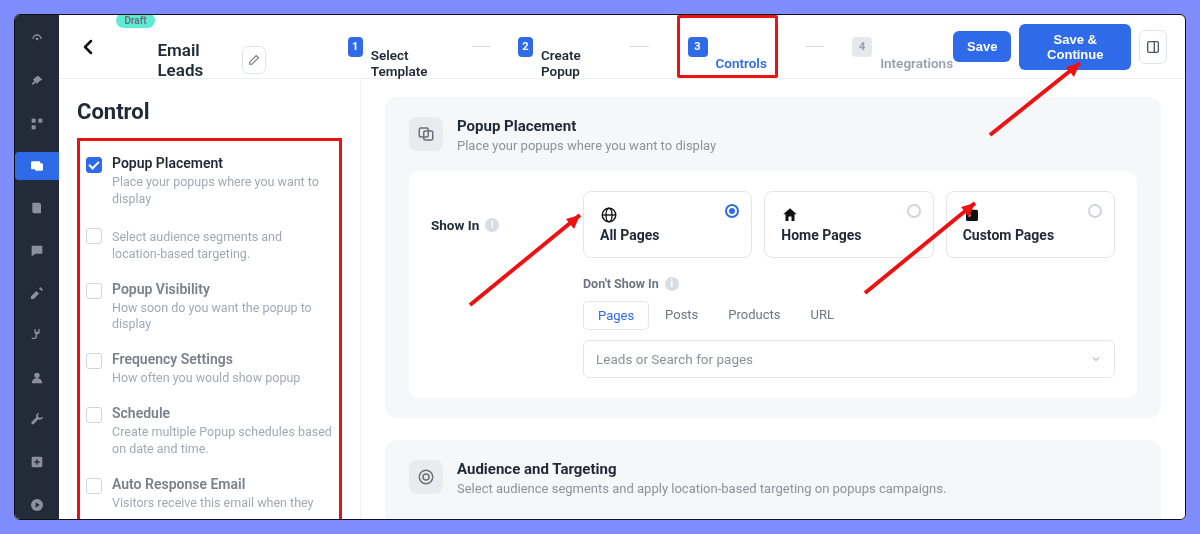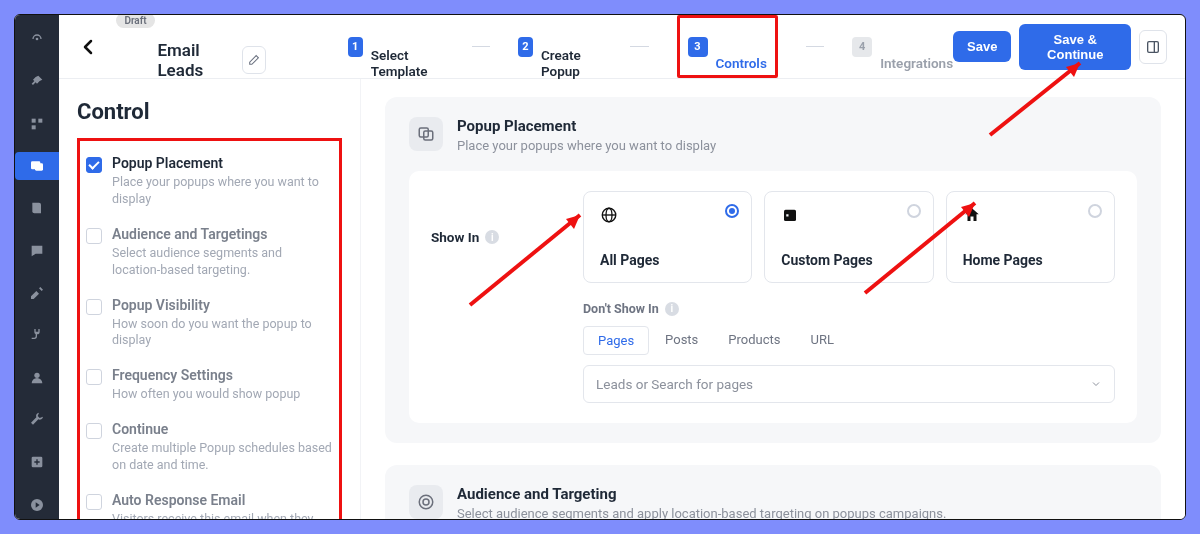--- a/index.html
+++ b/index.html
@@ -6,21 +6,21 @@
   body { font-family: -apple-system, BlinkMacSystemFont, "Segoe UI", Roboto, Helvetica, Arial, sans-serif; background: #7f8dfc; padding: 14px; font-size: 14px; color: #1f2937; }
   .app { width: 1172px; height: 506px; background: #fff; border: 1px solid #111; border-radius: 6px; display: flex; overflow: hidden; position: relative; }
   .left-rail { width: 44px; background: #242b38; display: flex; flex-direction: column; align-items: center; padding-top: 10px; gap: 14px; flex-shrink: 0; }
   .rail-item { width: 32px; height: 32px; display: flex; align-items: center; justify-content: center; color: #8a919e; border-radius: 4px; cursor: pointer; }
   .rail-item.active { background: #2f6be9; color: #fff; position: relative; border-radius: 4px 0 0 4px; width:44px; justify-content:center; }
   .rail-item svg { width: 16px; height: 16px; }
   .main { flex: 1; display: flex; flex-direction: column; overflow: hidden; }
   .topbar { height: 64px; display: flex; align-items: center; padding: 0 18px; border-bottom: 1px solid #eceef2; }
   .back { width: 24px; height: 24px; margin-right: 18px; display: flex; align-items: center; justify-content: center; cursor: pointer; }
   .title-block { display: flex; flex-direction: column; margin-right: 12px; }
-  .draft-badge { align-self: flex-start; background: #e5e5e5; color: #6a6f7b; font-size: 10px; font-weight: 600; padding: 2px 8px; border-radius: 10px; margin-bottom: 12px; }
+  .draft-badge { align-self: flex-start; background: #5eead4; color: #6a6f7b; font-size: 10px; font-weight: 600; padding: 2px 8px; border-radius: 10px; margin-bottom: 12px; }
   .title-row { display: flex; align-items: center; gap: 6px; margin-left: 41px; }
   .title-text { font-size: 17px; font-weight: 600; }
   .edit-btn { width: 28px; height: 28px; border: 1px solid #dfe3ea; border-radius: 6px; display: flex; align-items: center; justify-content: center; cursor: pointer; color: #6b7280; }
   .steps { display: flex; align-items: center; gap: 28px; margin-left: 70px; }
   .step { display: flex; align-items: center; gap: 8px; cursor: pointer; }
   .step-num { width: 20px; height: 20px; background: #2f6be9; color: #fff; border-radius: 4px; font-size: 11px; font-weight: 700; display: flex; align-items: center; justify-content: center; }
   .step.disabled .step-num { background: #e6e8eb; color: #9aa0ab; }
   .step-label { font-size: 13.5px; font-weight: 600; margin-top: 33px; }
   .step.current .step-label { color: #2f6be9; }
   .step.disabled .step-label { color: #9aa0ab; }
@@ -44,21 +44,21 @@
   .section { background: #f6f7f9; border-radius: 12px; padding: 20px 24px; margin-bottom: 22px; }
   .section-head { display: flex; gap: 14px; margin-bottom: 18px; }
   .section-icon { width: 34px; height: 34px; background: #e9ebef; border-radius: 8px; display: flex; align-items: center; justify-content: center; color: #6b6f7b; }
   .section-title { font-size: 15px; font-weight: 700; }
   .section-desc { font-size: 13px; color: #8c919c; margin-top: 3px; }
   .placement-body { background: #fff; border-radius: 10px; padding: 20px 22px; }
   .showin-row { display: flex; align-items: center; gap: 22px; }
   .showin-label { font-size: 13.5px; font-weight: 700; display: flex; align-items: center; gap: 6px; width: 130px; }
   .info-icon { width: 14px; height: 14px; border-radius: 50%; background: #d8dce3; color: #fff; font-size: 10px; font-weight: 700; display: inline-flex; align-items: center; justify-content: center; }
   .cards { display: flex; gap: 12px; flex: 1; }
-  .card { flex: 1; border: 1px solid #e3e6ec; border-radius: 8px; padding: 14px 16px; cursor: pointer; position: relative; height: 92px; display: flex; flex-direction: column; justify-content: space-between; }
+  .card { flex: 1; border: 1px solid #e3e6ec; border-radius: 8px; padding: 14px 16px; cursor: pointer; position: relative; height: 67px; display: flex; flex-direction: column; justify-content: space-between; }
   .card-radio { position: absolute; top: 12px; right: 12px; width: 14px; height: 14px; border: 2px solid #cfd4de; border-radius: 50%; }
   .card.selected .card-radio { border-color: #2f6be9; }
   .card.selected .card-radio::after { content: ""; position: absolute; inset: 2px; background: #2f6be9; border-radius: 50%; }
   .card-icon { color: #111; }
   .card-label { font-size: 14px; font-weight: 700; }
   .dontshow { margin-top: 18px; margin-left: 152px; }
   .ds-label { font-size: 12.5px; font-weight: 700; color: #6e7482; display: flex; align-items: center; gap: 6px; margin-bottom: 10px; }
   .tabs { display: flex; gap: 2px; margin-bottom: 10px; }
   .tab { padding: 6px 14px; font-size: 13px; color: #6e7482; cursor: pointer; border-radius: 4px; }
   .tab.active { color: #2f6be9; background: #fff; border: 1px solid #e3e6ec; }
@@ -204,42 +204,41 @@
           <div class="sb-item active">
             <div class="sb-check"></div>
             <div>
               <div class="sb-title">Popup Placement</div>
               <div class="sb-desc">Place your popups where you want to display</div>
             </div>
           </div>
           <div class="sb-item">
             <div class="sb-check"></div>
             <div>
-              <div class="sb-title">Audience and Targetings</div>
               <div class="sb-desc">Select audience segments and location-based targeting.</div>
             </div>
           </div>
           <div class="sb-item">
             <div class="sb-check"></div>
             <div>
               <div class="sb-title">Popup Visibility</div>
               <div class="sb-desc">How soon do you want the popup to display</div>
             </div>
           </div>
           <div class="sb-item">
             <div class="sb-check"></div>
             <div>
               <div class="sb-title">Frequency Settings</div>
               <div class="sb-desc">How often you would show popup</div>
             </div>
           </div>
           <div class="sb-item">
             <div class="sb-check"></div>
             <div>
-              <div class="sb-title">Continue</div>
+              <div class="sb-title">Schedule</div>
               <div class="sb-desc">Create multiple Popup schedules based on date and time.</div>
             </div>
           </div>
           <div class="sb-item">
             <div class="sb-check"></div>
             <div>
               <div class="sb-title">Auto Response Email</div>
               <div class="sb-desc">Visitors receive this email when they</div>
             </div>
           </div>
@@ -272,32 +271,32 @@
                   <span class="card-icon"><svg width="18" height="18" viewBox="0 0 24 24" fill="none" stroke="currentColor" stroke-width="1.8">
                         <circle cx="12" cy="12" r="9"></circle>
                         <ellipse cx="12" cy="12" rx="4" ry="9"></ellipse>
                         <line x1="3" y1="12" x2="21" y2="12"></line>
                       </svg></span>
                   <span class="card-label">All Pages</span>
                 </div>
                 <div class="card">
                   <div class="card-radio"></div>
                   <span class="card-icon"><svg width="18" height="18" viewBox="0 0 24 24" fill="currentColor">
+                        <path d="M12 3l9 8h-3v9h-4v-6h-4v6H6v-9H3l9-8z"></path>
+                      </svg></span>
+                  <span class="card-label">Home Pages</span>
+                </div>
+                <div class="card">
+                  <div class="card-radio"></div>
+                  <span class="card-icon"><svg width="18" height="18" viewBox="0 0 24 24" fill="currentColor">
                         <rect x="4" y="5" width="16" height="15" rx="2"></rect>
                         <rect x="4" y="5" width="16" height="4" fill="#fff" opacity="0"></rect>
                         <rect x="7" y="11" width="3" height="3" fill="#f6f7f9"></rect>
                       </svg></span>
                   <span class="card-label">Custom Pages</span>
-                </div>
-                <div class="card">
-                  <div class="card-radio"></div>
-                  <span class="card-icon"><svg width="18" height="18" viewBox="0 0 24 24" fill="currentColor">
-                        <path d="M12 3l9 8h-3v9h-4v-6h-4v6H6v-9H3l9-8z"></path>
-                      </svg></span>
-                  <span class="card-label">Home Pages</span>
                 </div>
               </div>
             </div>
             <div class="dontshow">
               <div class="ds-label">
                 <span>Don't Show In</span>
                 <span class="info-icon">i</span>
               </div>
               <div class="tabs">
                 <div class="tab active">Pages</div>

